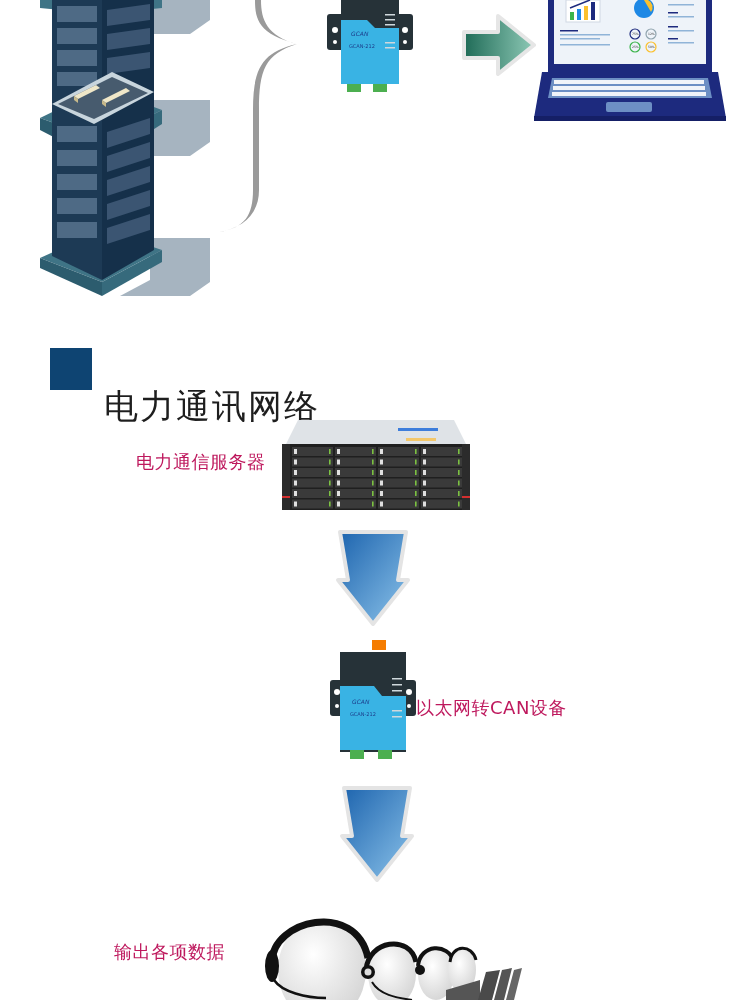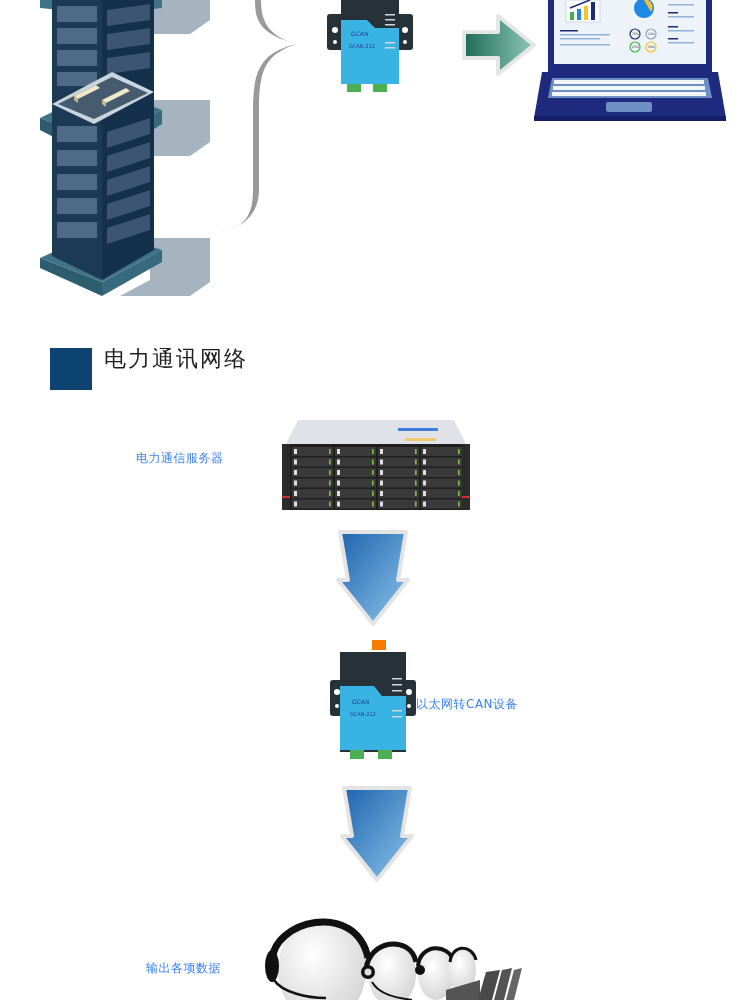--- a/index.html
+++ b/index.html
@@ -1,19 +1,19 @@
 <!DOCTYPE html>
 <html><head>
 <meta charset="utf-8">
 <style>
   html,body{margin:0;padding:0;background:#ffffff;}
   body{width:750px;height:1000px;position:relative;overflow:hidden;font-family:"DejaVu Sans","Liberation Sans",sans-serif;color:#222;}
   .abs{position:absolute;}
-  .label{font-size:12px;color:#3b82f6;white-space:nowrap;letter-spacing:0.5px;}
-  .title{font-size:22px;color:#1e1e1e;letter-spacing:2px;}
+  .label{font-size:18px;color:#be185d;white-space:nowrap;letter-spacing:0.5px;}
+  .title{font-size:34px;color:#1e1e1e;letter-spacing:2px;margin-top:40px;}
   .marker{background:#0e4472;}
   svg{display:block;}
 </style>
 </head>
 <body>
 
 <div class="abs" style="left:0;top:0;width:750px;height:300px;">
 
   <svg class="abs" style="left:30px;top:0;" width="200" height="300" viewBox="0 0 200 300">
 
@@ -275,21 +275,21 @@
 <svg class="abs" style="left:338px;top:784px;" width="78" height="100" viewBox="0 0 78 100">
   <defs>
       <linearGradient id="bB" x1="0" y1="0" x2="1" y2="1">
         <stop offset="0" stop-color="#1d64ae"></stop>
         <stop offset="1" stop-color="#8cc3ea"></stop>
       </linearGradient>
     </defs>
   <path d="M6,4 L72,4 L64,52 L74,52 L39,96 L4,52 L14,52 Z" fill="url(#bB)" stroke="#e4e4e4" stroke-width="4" stroke-linejoin="round"></path>
 </svg>
 
-<div class="abs label" style="left:114px;top:960px;margin-left:32px;">输出各项数据</div>
+<div class="abs label" style="left:114px;top:940px;">输出各项数据</div>
 <svg class="abs" style="left:256px;top:900px;" width="270" height="100" viewBox="0 0 270 100">
   <defs>
       <radialGradient id="hd" cx="0.4" cy="0.35" r="0.7">
         <stop offset="0" stop-color="#ffffff"></stop>
         <stop offset="1" stop-color="#d4d4d4"></stop>
       </radialGradient>
     </defs>
   <ellipse cx="66" cy="70" rx="44" ry="52" fill="url(#hd)"></ellipse>
   <path d="M16,62 C16,20 100,0 112,58" fill="none" stroke="#111" stroke-width="7"></path>
   <ellipse cx="16" cy="66" rx="7" ry="16" fill="#111"></ellipse>

